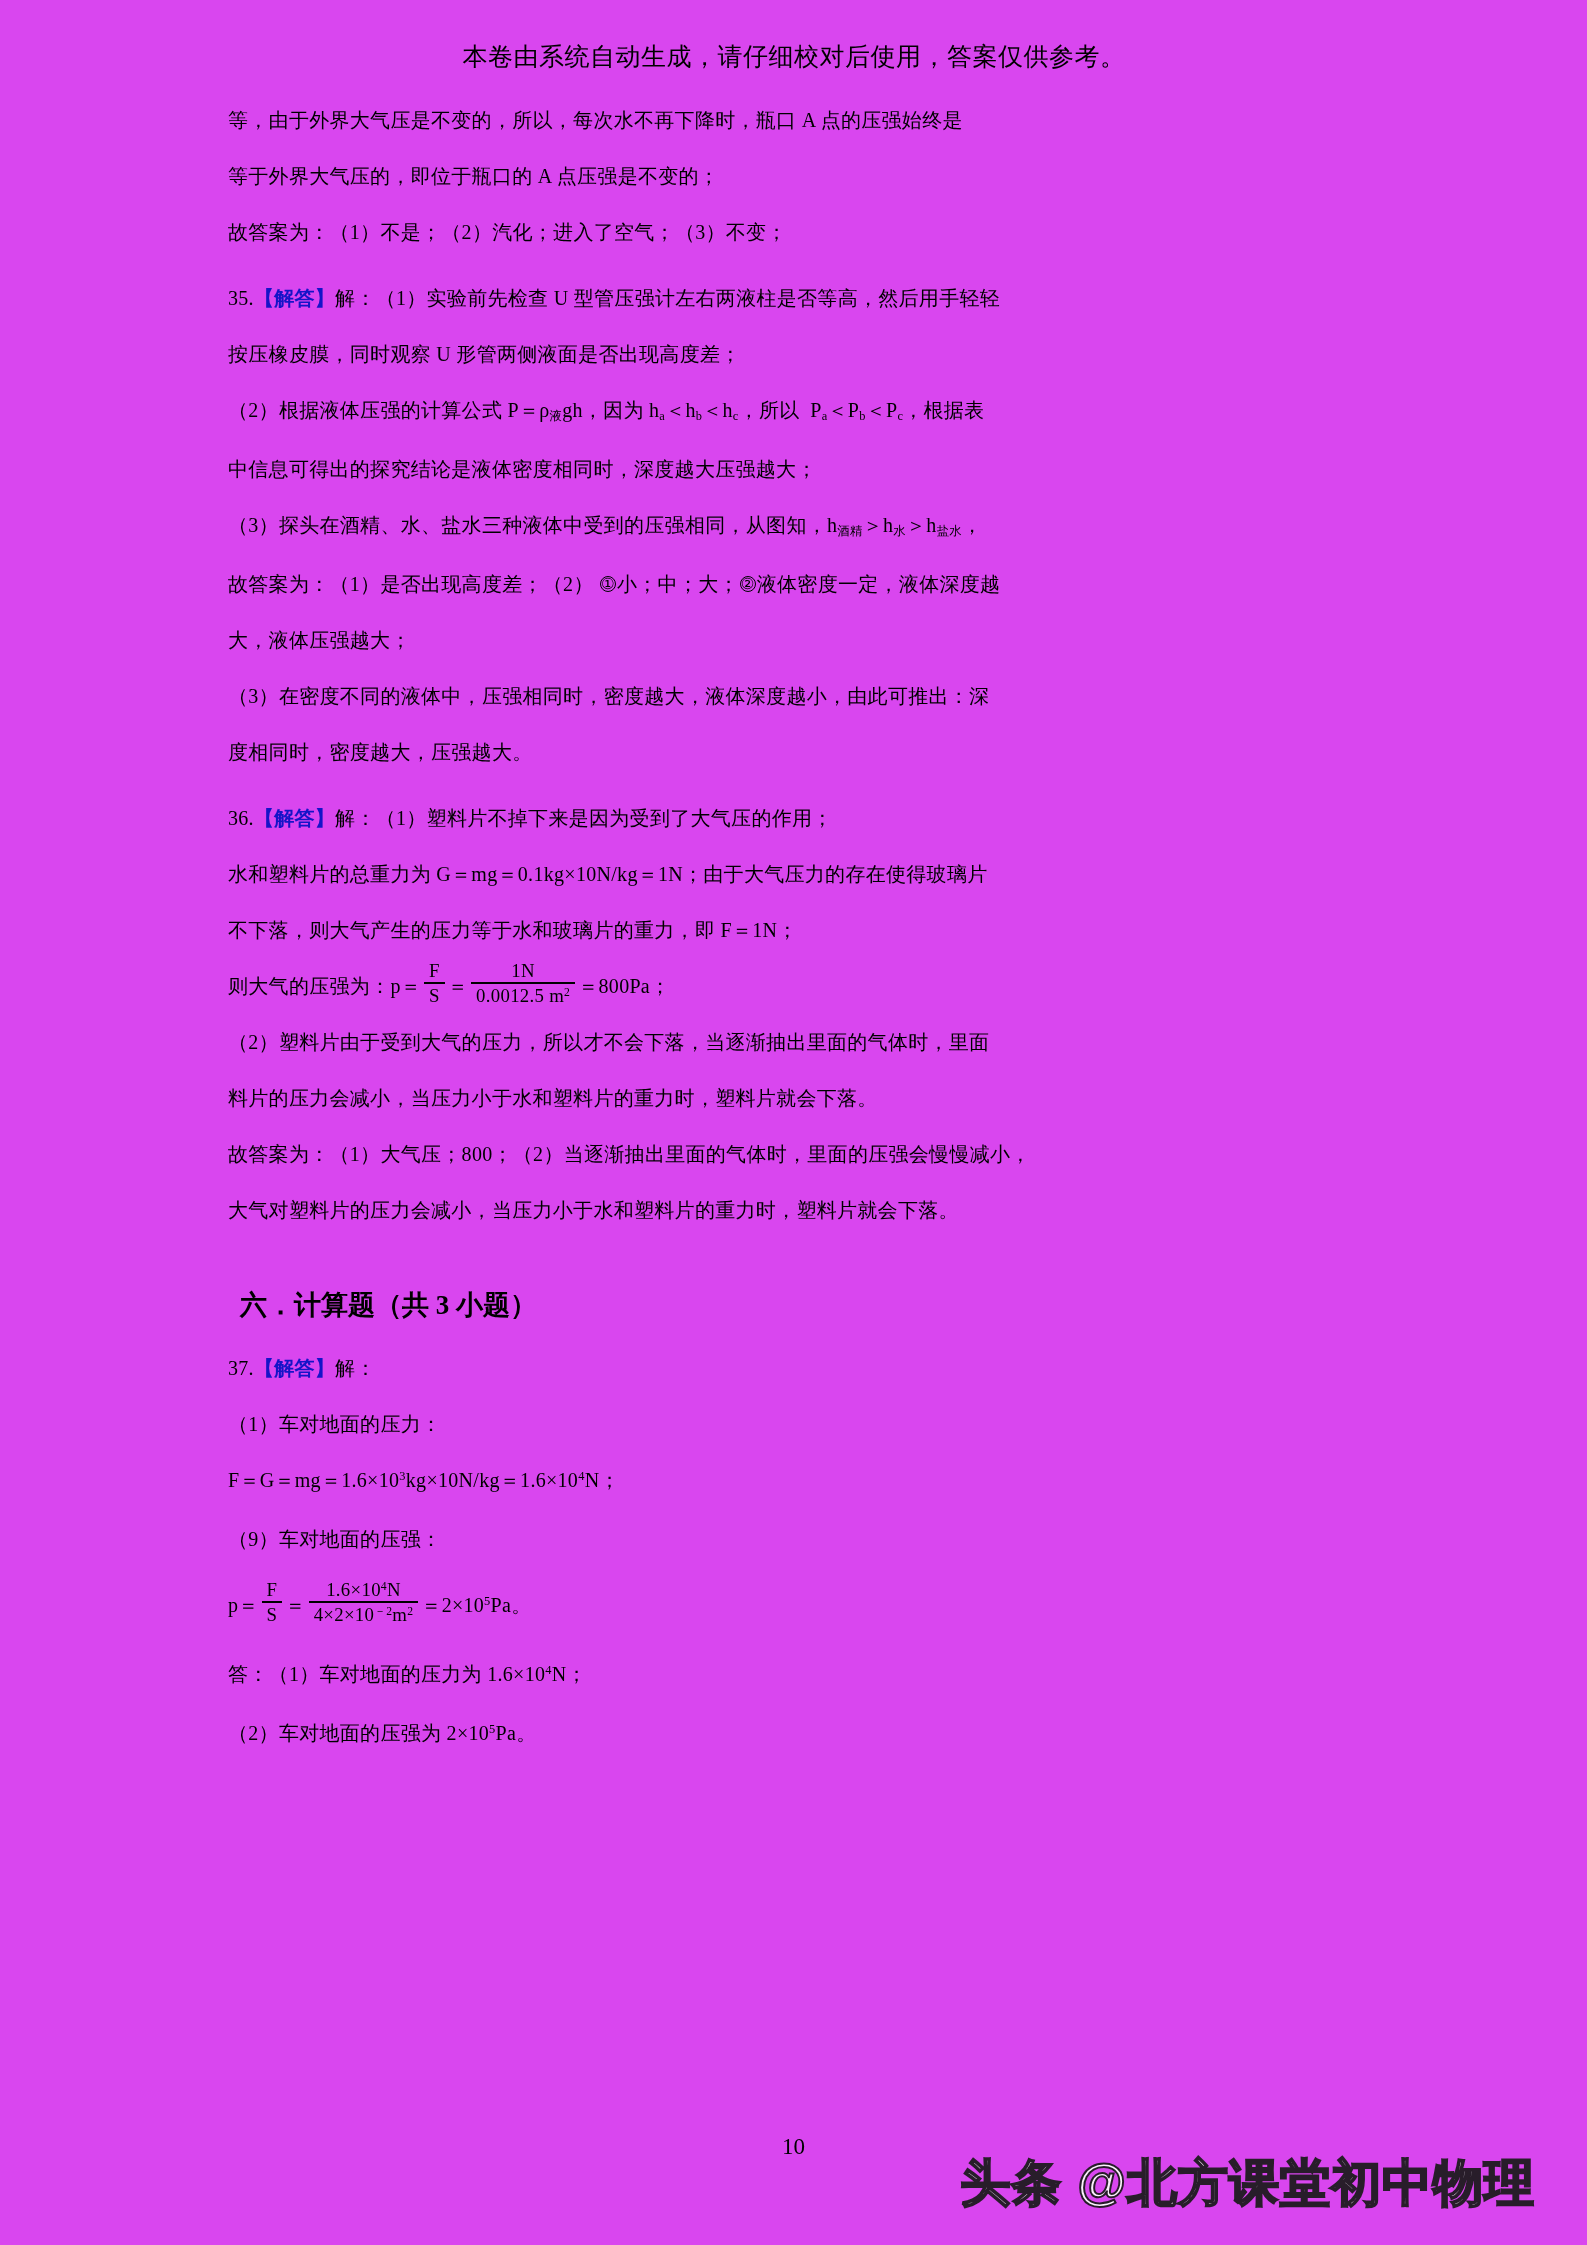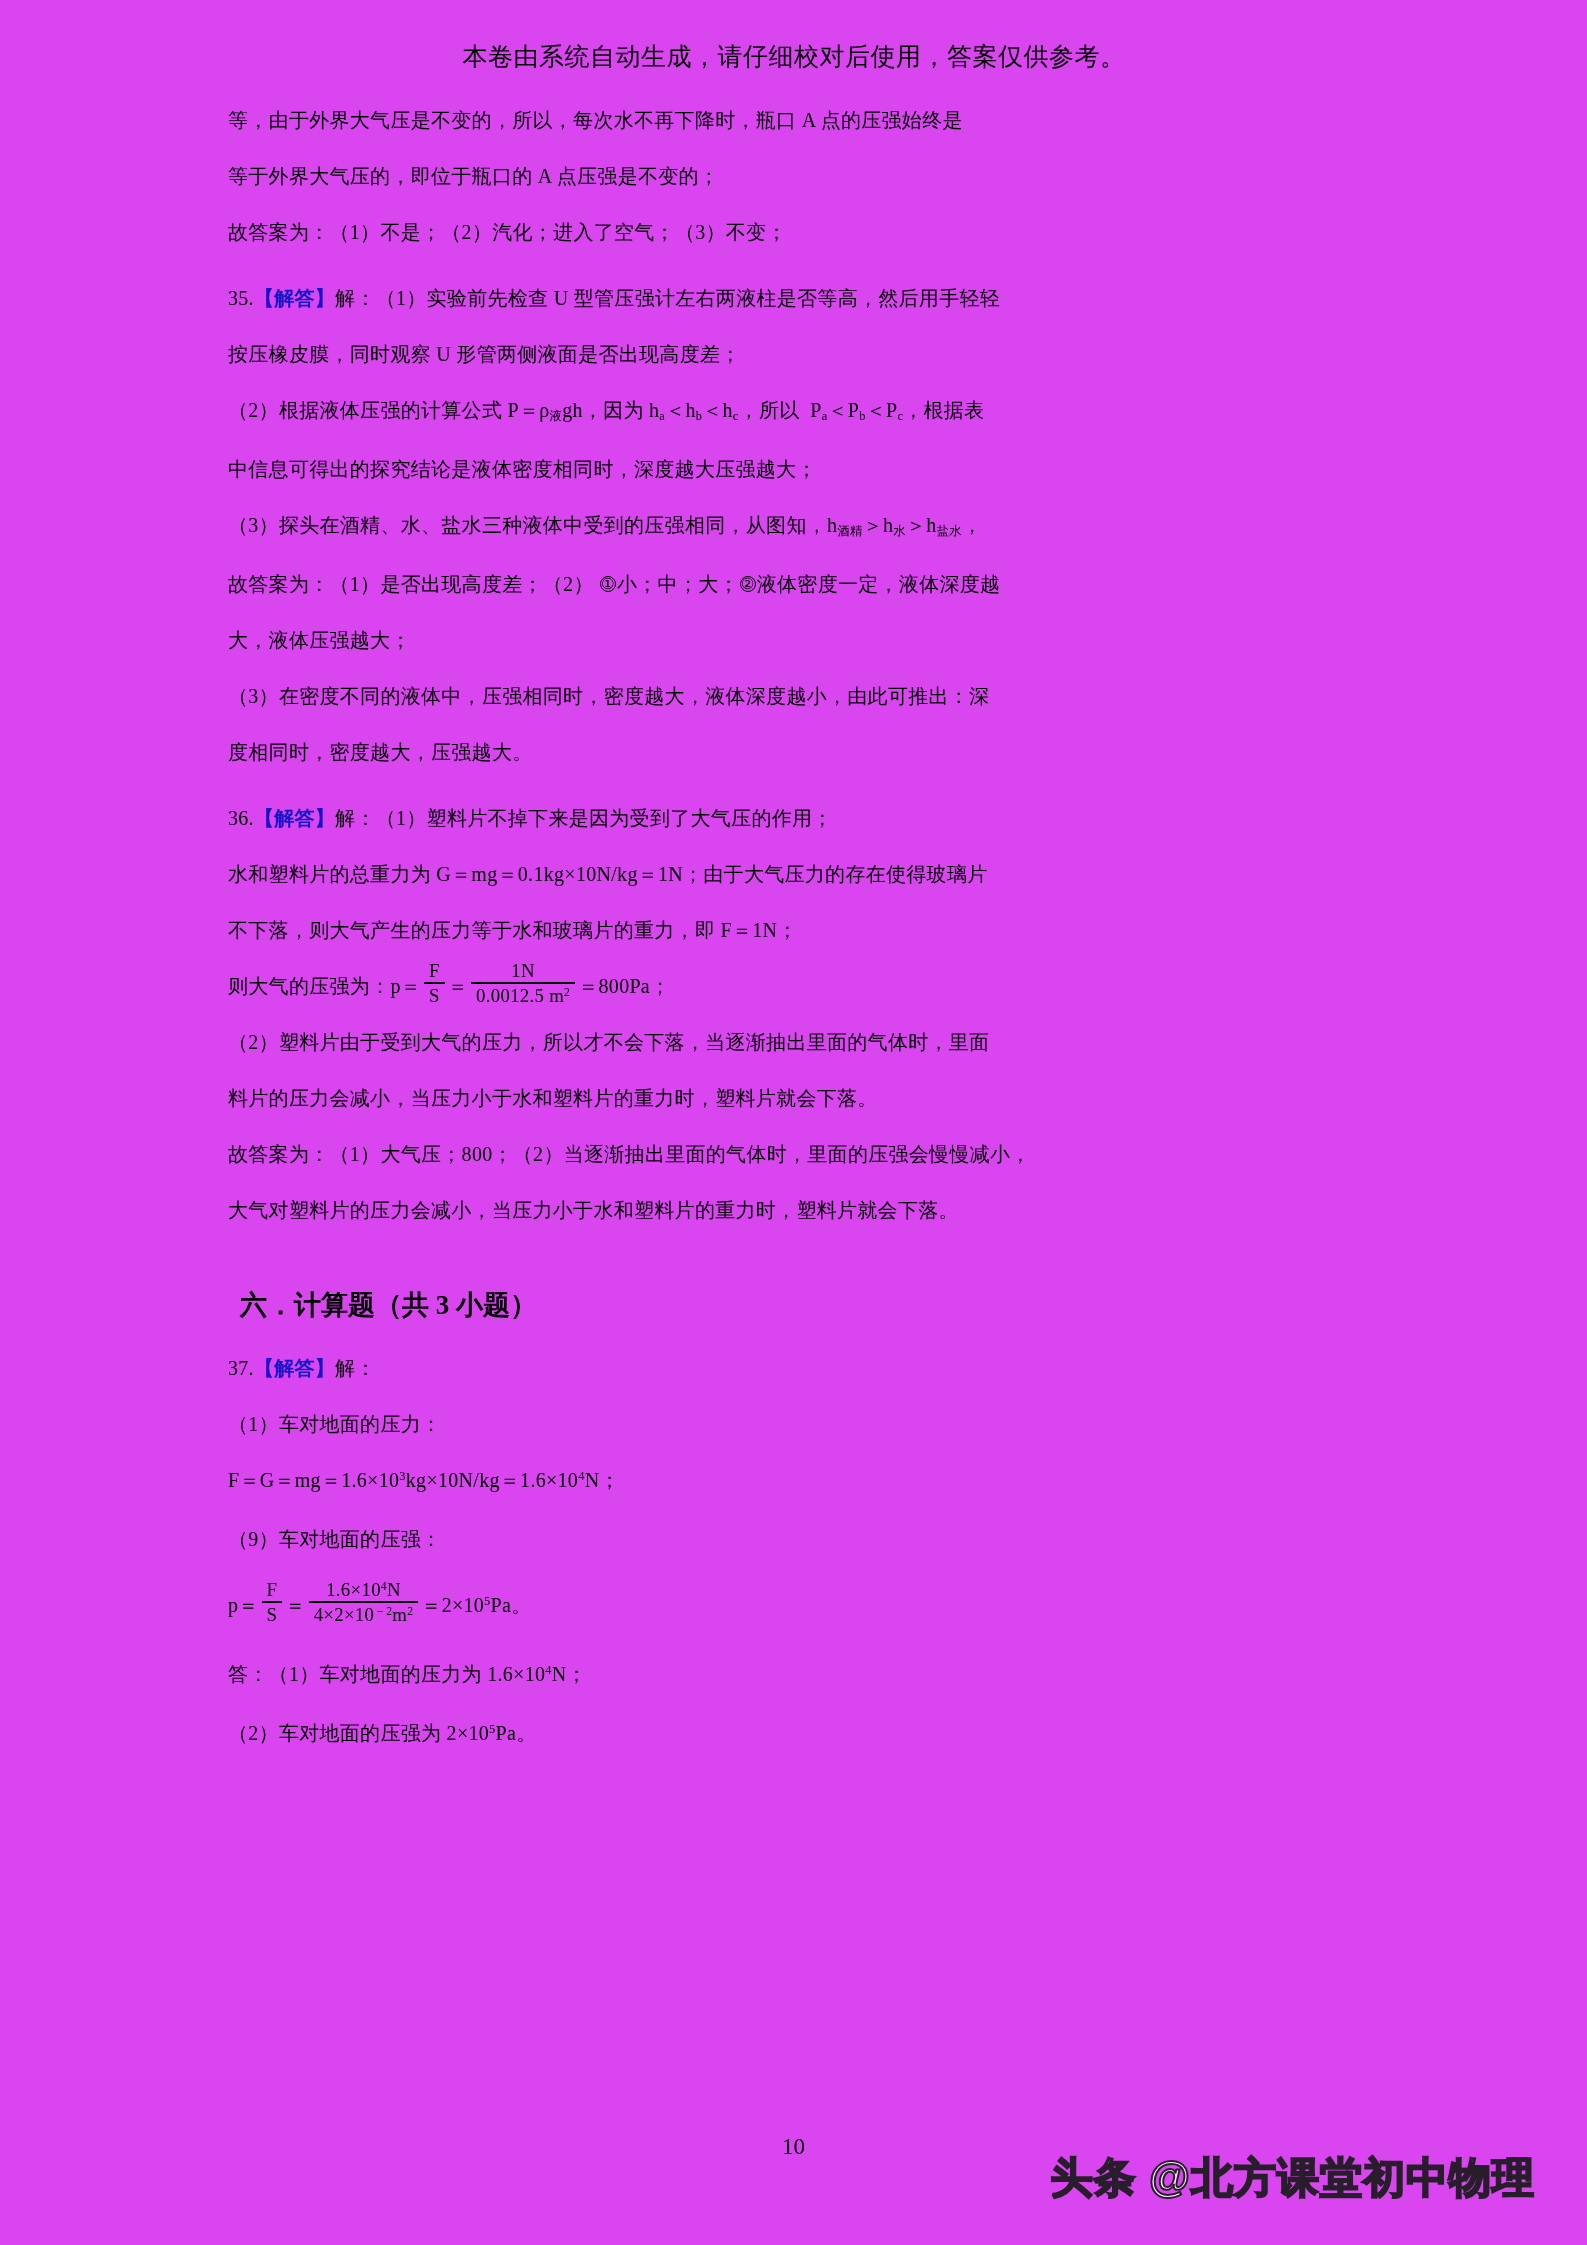--- a/index.html
+++ b/index.html
@@ -95,21 +95,21 @@
     top: 2134px;
     width: 1587px;
     text-align: center;
     font-size: 23px;
   }
   .watermark {
     position: absolute;
     right: 52px;
     top: 2150px;
     font-family: "Liberation Sans", sans-serif;
-    font-size: 42px;
+    font-size: 50px;
     font-weight: bold;
     color: #ffffff;
     -webkit-text-stroke: 2px #1a1a1a;
     letter-spacing: 1px;
     white-space: nowrap;
     opacity: 0.92;
   }
   .circnum {
     display: inline-block;
     border: 1.6px solid #000;

